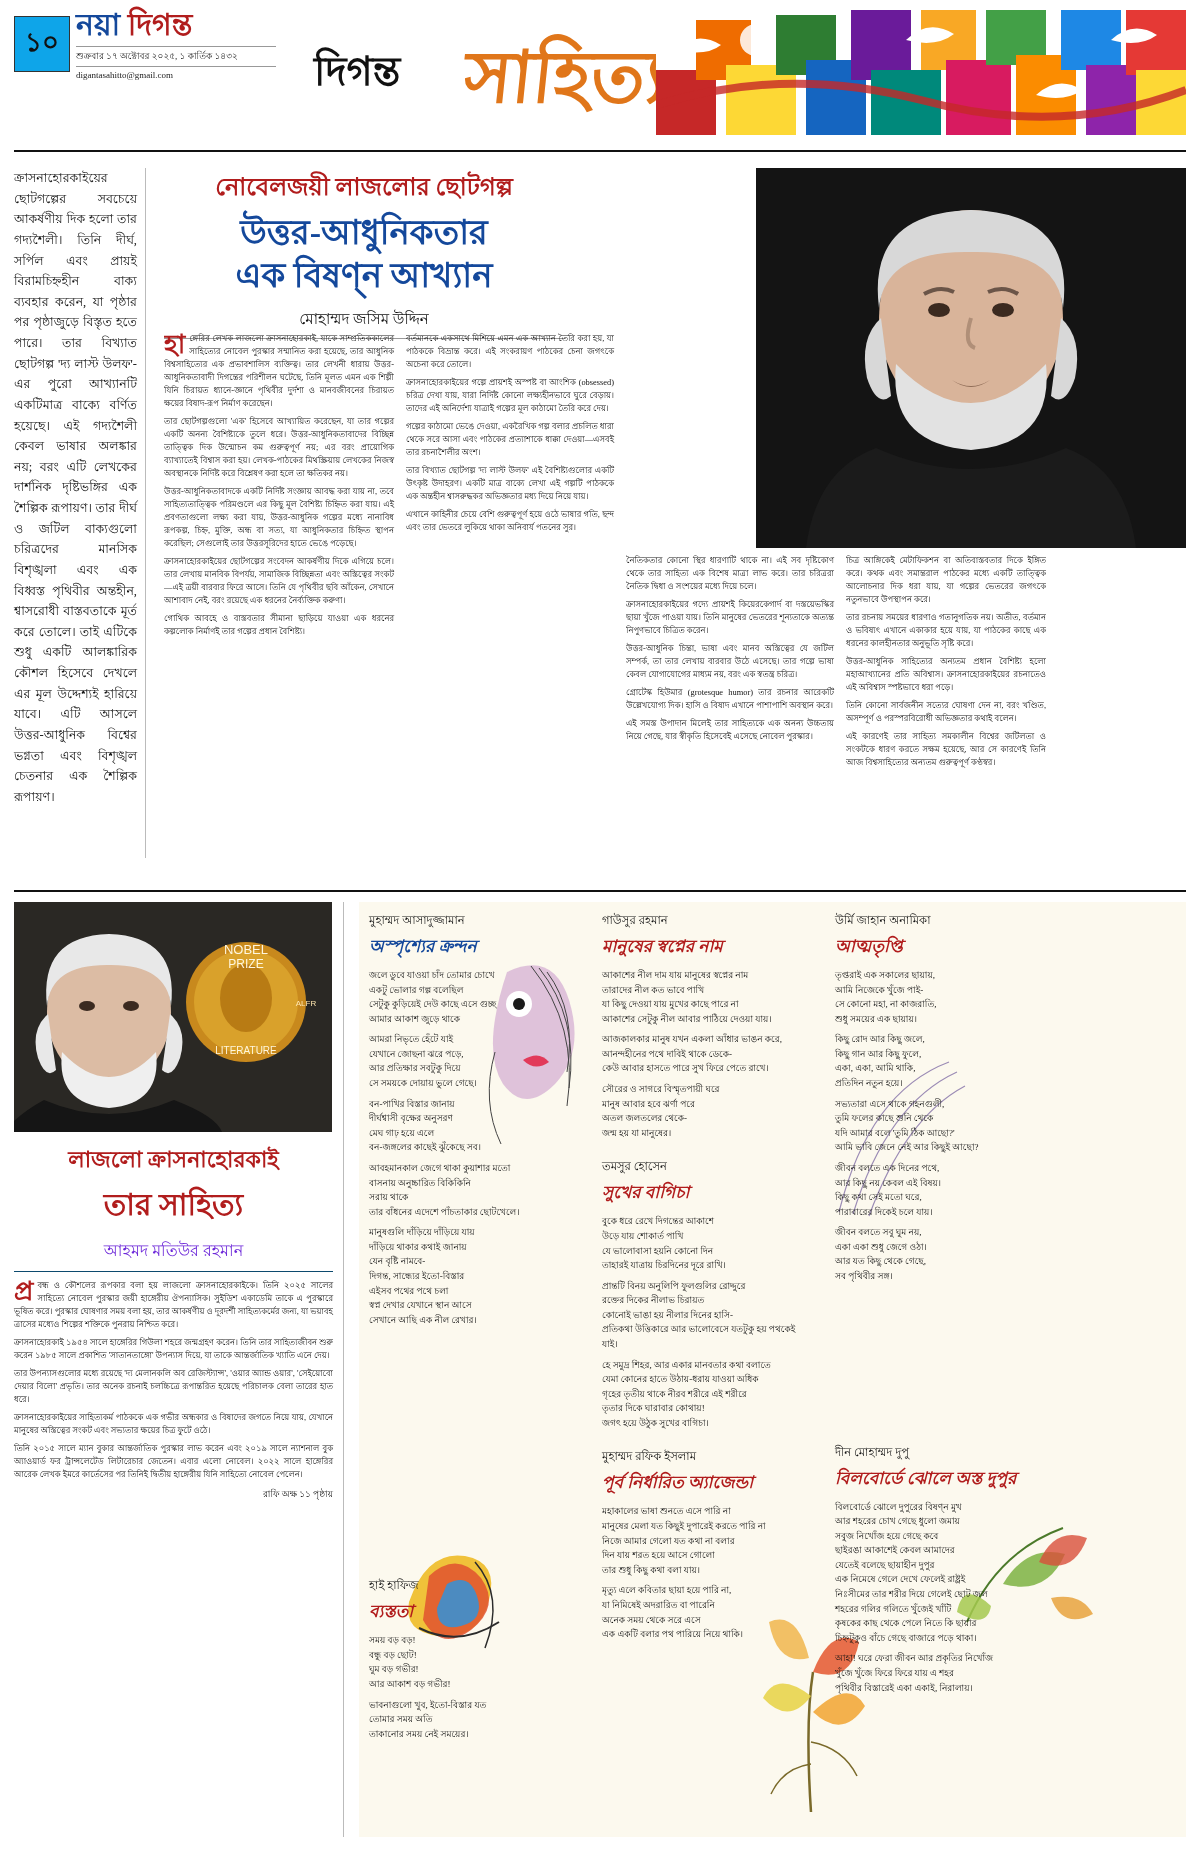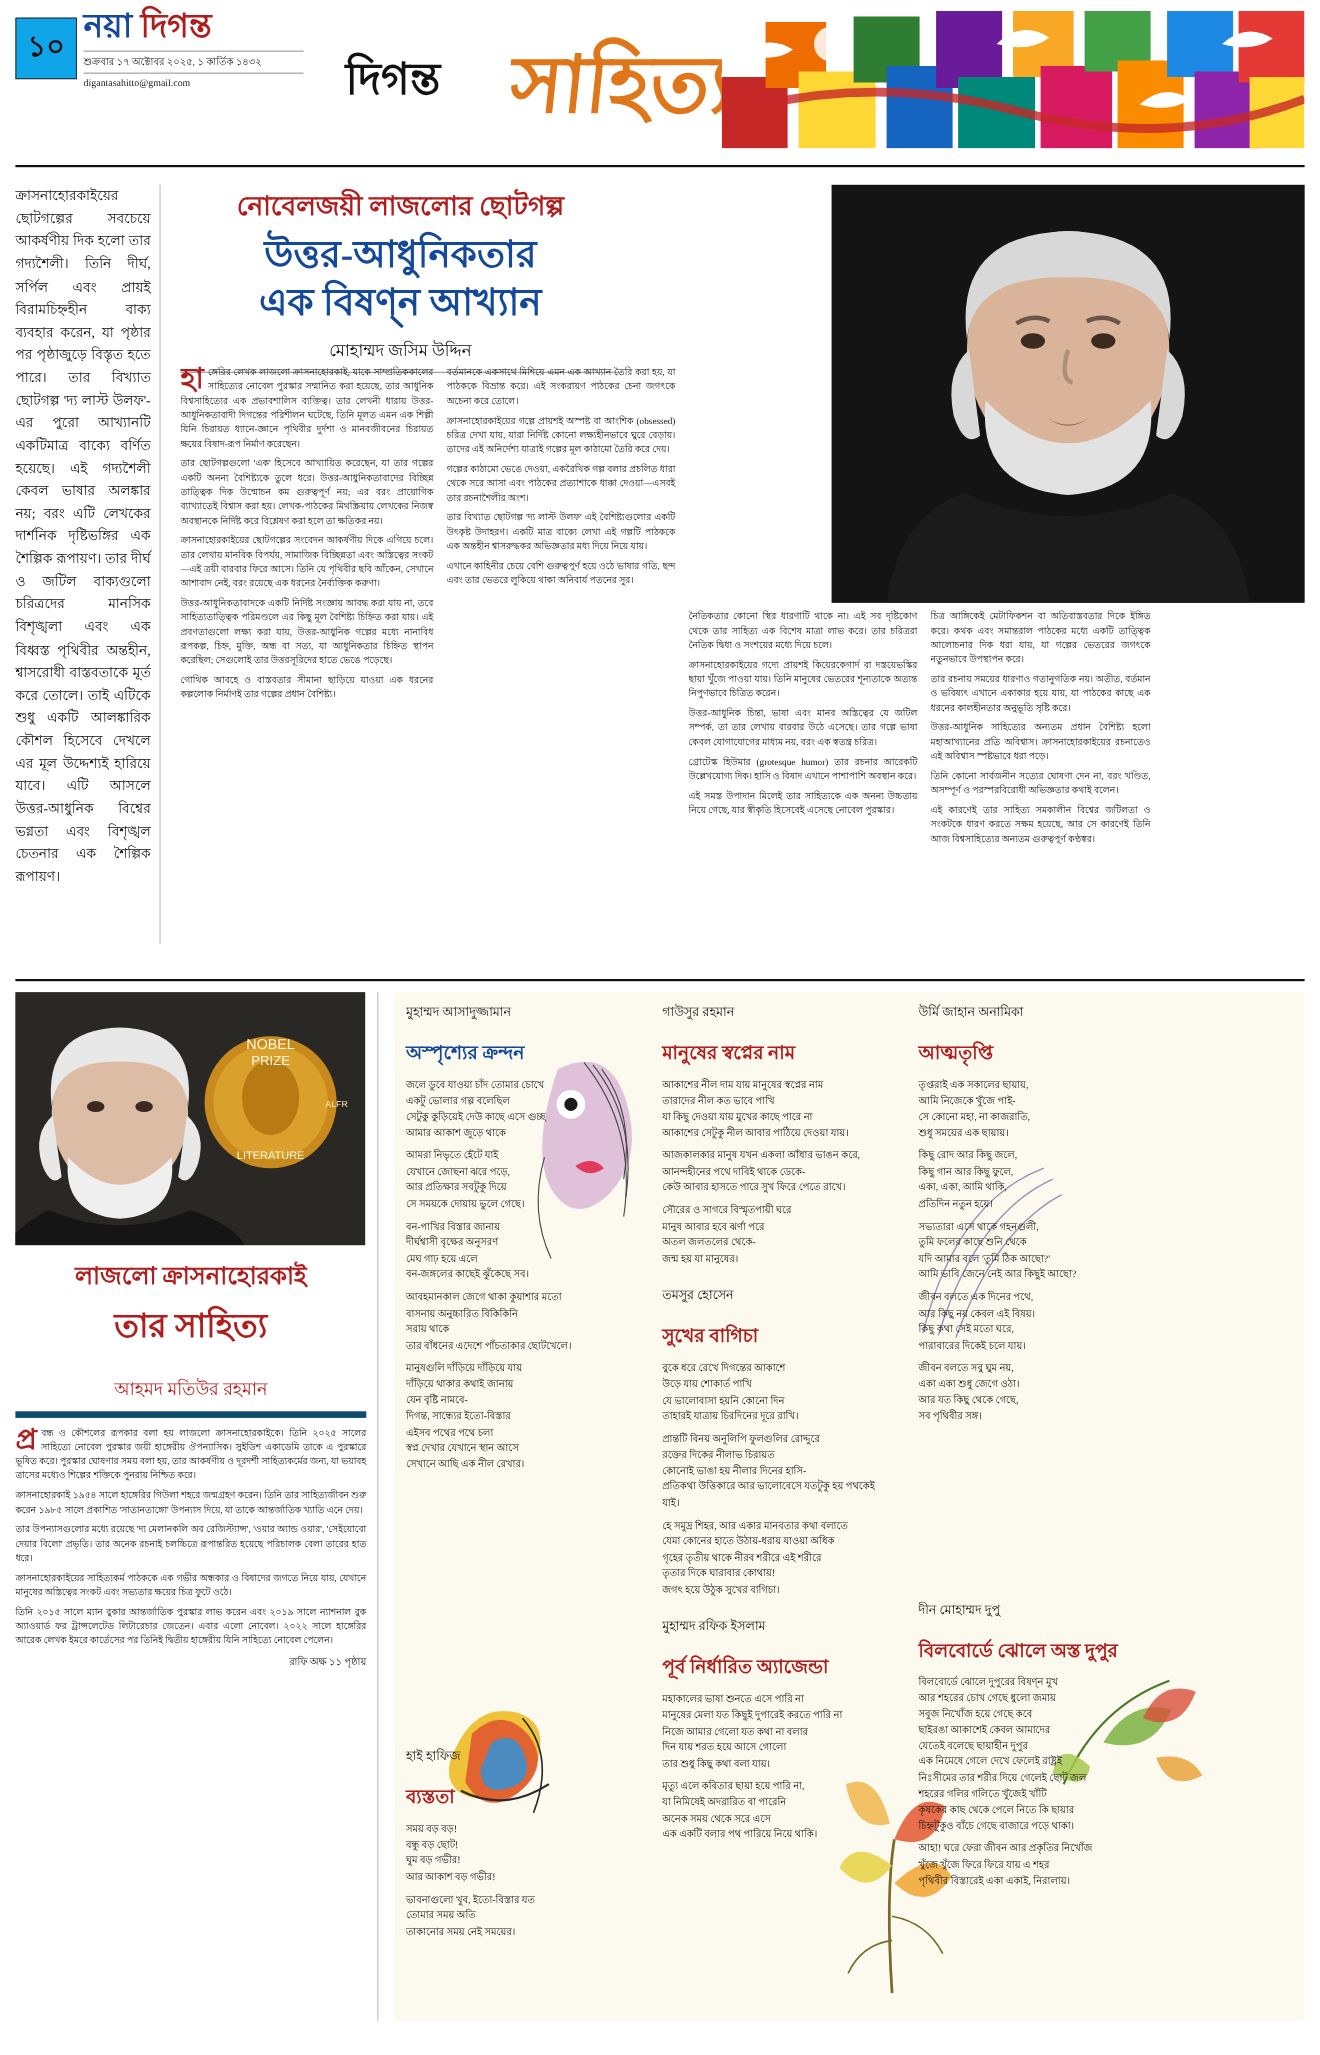--- a/index.html
+++ b/index.html
@@ -32,33 +32,33 @@
   .col p{margin:0 0 5px 0;}
   .dropcap{float:left;font-size:26px;line-height:0.85;font-weight:bold;color:#b11d1d;margin:2px 4px 0 0;}
 
   
   .botsec{margin:10px 14px 0 14px;position:relative;height:940px;}
   .botleft{position:absolute;left:0;top:0;width:330px;border-right:1px solid #bbb;padding-right:10px;box-sizing:border-box;height:935px;}
   .nobelimg{width:318px;height:230px;background:#2b2b2b;position:relative;overflow:hidden;}
   .bl-title{text-align:center;margin-top:10px;}
   .bl-title .l1{color:#b11d1d;font-size:22px;font-weight:bold;}
   .bl-title .l2{color:#b11d1d;font-size:30px;font-weight:bold;margin-top:2px;}
-  .bl-title .l3{font-size:16px;margin-top:18px;color:#b91c1c;border-bottom:6px solid #0c4a6e;padding-bottom:6px;}
+  .bl-title .l3{font-size:16px;margin-top:6px;color:#6d28d9;border-bottom:1px solid #0c4a6e;padding-bottom:6px;}
   .bl-body{font-size:8.4px;line-height:1.55;text-align:justify;margin-top:7px;}
   .bl-body p{margin:0 0 5px 0;}
   .bl-sign{text-align:right;font-size:9px;margin-top:6px;}
 
   .poemarea{position:absolute;left:345px;top:0;right:0;height:935px;background:#fcf9ee;}
   .pcol{position:absolute;top:0;width:227px;padding:10px 10px 0 10px;box-sizing:border-box;height:815px;}
   .pcol.c1{left:0;}
   .pcol.c2{left:233px;}
   .pcol.c3{left:466px;}
   .poem{margin-bottom:18px;}
   .poet{font-size:11.5px;color:#111;}
-  .ptitle{font-size:17px;font-weight:bold;color:#b11d1d;margin:13px 0 7px 0;}
+  .ptitle{font-size:17px;font-weight:bold;color:#b11d1d;margin:2px 0 7px 0;font-style:italic;}
   .ptitle.blue{color:#14489b;}
   .plines{font-size:9px;line-height:1.62;color:#111;}
   .plines div{white-space:pre-wrap;}
   .stanza{margin-bottom:6px;}
   .art{position:absolute;pointer-events:none;}
 </style>
 </head>
 <body>
 
 <div class="page">
@@ -132,22 +132,22 @@
         <path d="M120 280 q95 42 190 0 q60 22 70 100 H50 q10 -78 70 -100z" fill="#1b1b1b"></path>
         <path d="M196 212 q19 12 38 0 q-19 14 -38 0z" fill="#8d6a55"></path>
       </svg>
     </div>
     <div class="photocap"></div>
 
     <div class="cols">
       <div class="col" style="width:230px;padding-right:12px;height:545px;">
         <p><span class="dropcap">হা</span><span>ঙ্গেরির লেখক লাজলো ক্রাসনাহোরকাই, যাকে সাম্প্রতিককালের সাহিত্যের নোবেল পুরস্কার সম্মানিত করা হয়েছে, তার আধুনিক বিশ্বসাহিত্যের এক প্রভাবশালিস ব্যক্তিত্ব। তার লেখনী ধারায় উত্তর-আধুনিকতাবাদী দিগন্তের পরিশীলন ঘটেছে, তিনি মূলত এমন এক শিল্পী যিনি চিরায়ত ধ্যানে-জ্ঞানে পৃথিবীর দুর্দশা ও মানবজীবনের চিরায়ত ক্ষয়ের বিষাদ-রূপ নির্মাণ করেছেন।</span></p>
         <p>তার ছোটগল্পগুলো 'এক' হিসেবে আখ্যায়িত করেছেন, যা তার গল্পের একটি অনন্য বৈশিষ্ট্যকে তুলে ধরে। উত্তর-আধুনিকতাবাদের বিচ্ছিন্ন তাত্ত্বিক দিক উন্মোচন কম গুরুত্বপূর্ণ নয়; এর বরং প্রায়োগিক ব্যাখ্যাতেই বিশ্বাস করা হয়। লেখক-পাঠকের মিথস্ক্রিয়ায় লেখকের নিজস্ব অবস্থানকে নির্দিষ্ট করে বিশ্লেষণ করা হলে তা ক্ষতিকর নয়।</p>
+        <p>উত্তর-আধুনিকতাবাদকে একটি নির্দিষ্ট সংজ্ঞায় আবদ্ধ করা যায় না, তবে সাহিত্যতাত্ত্বিক পরিমণ্ডলে এর কিছু মূল বৈশিষ্ট্য চিহ্নিত করা যায়। এই প্রবণতাগুলো লক্ষ্য করা যায়, উত্তর-আধুনিক গল্পের মধ্যে নানাবিধ রূপকল্প, চিহ্ন, মুক্তি, অন্ধ বা সত্য, যা আধুনিকতার চিহ্নিত স্থাপন করেছিল; সেগুলোই তার উত্তরসূরিদের হাতে ভেঙে পড়েছে।</p>
         <p>ক্রাসনাহোরকাইয়ের ছোটগল্পের সংবেদন আকর্ষণীয় দিকে এগিয়ে চলে। তার লেখায় মানবিক বিপর্যয়, সামাজিক বিচ্ছিন্নতা এবং অস্তিত্বের সংকট—এই ত্রয়ী বারবার ফিরে আসে। তিনি যে পৃথিবীর ছবি আঁকেন, সেখানে আশাবাদ নেই, বরং রয়েছে এক ধরনের নৈর্ব্যক্তিক করুণা।</p>
-        <p>উত্তর-আধুনিকতাবাদকে একটি নির্দিষ্ট সংজ্ঞায় আবদ্ধ করা যায় না, তবে সাহিত্যতাত্ত্বিক পরিমণ্ডলে এর কিছু মূল বৈশিষ্ট্য চিহ্নিত করা যায়। এই প্রবণতাগুলো লক্ষ্য করা যায়, উত্তর-আধুনিক গল্পের মধ্যে নানাবিধ রূপকল্প, চিহ্ন, মুক্তি, অন্ধ বা সত্য, যা আধুনিকতার চিহ্নিত স্থাপন করেছিল; সেগুলোই তার উত্তরসূরিদের হাতে ভেঙে পড়েছে।</p>
         <p>গোথিক আবহে ও বাস্তবতার সীমানা ছাড়িয়ে যাওয়া এক ধরনের কল্পলোক নির্মাণই তার গল্পের প্রধান বৈশিষ্ট্য।</p>
       </div>
       <div class="col" style="width:208px;padding-right:12px;height:545px;">
         <p>বর্তমানকে একসাথে মিশিয়ে এমন এক আখ্যান তৈরি করা হয়, যা পাঠককে বিভ্রান্ত করে। এই সংকরায়ণ পাঠকের চেনা জগৎকে অচেনা করে তোলে।</p>
         <p>ক্রাসনাহোরকাইয়ের গল্পে প্রায়শই অস্পষ্ট বা আংশিক (obsessed) চরিত্র দেখা যায়, যারা নির্দিষ্ট কোনো লক্ষ্যহীনভাবে ঘুরে বেড়ায়। তাদের এই অনির্দেশ্য যাত্রাই গল্পের মূল কাঠামো তৈরি করে দেয়।</p>
         <p>গল্পের কাঠামো ভেঙে দেওয়া, একরৈখিক গল্প বলার প্রচলিত ধারা থেকে সরে আসা এবং পাঠকের প্রত্যাশাকে ধাক্কা দেওয়া—এসবই তার রচনাশৈলীর অংশ।</p>
         <p>তার বিখ্যাত ছোটগল্প 'দ্য লাস্ট উলফ' এই বৈশিষ্ট্যগুলোর একটি উৎকৃষ্ট উদাহরণ। একটি মাত্র বাক্যে লেখা এই গল্পটি পাঠককে এক অন্তহীন শ্বাসরুদ্ধকর অভিজ্ঞতার মধ্য দিয়ে নিয়ে যায়।</p>
         <p>এখানে কাহিনীর চেয়ে বেশি গুরুত্বপূর্ণ হয়ে ওঠে ভাষার গতি, ছন্দ এবং তার ভেতরে লুকিয়ে থাকা অনিবার্য পতনের সুর।</p>
       </div>
       <div class="col" style="width:208px;padding-right:12px;height:545px;padding-top:222px;">

